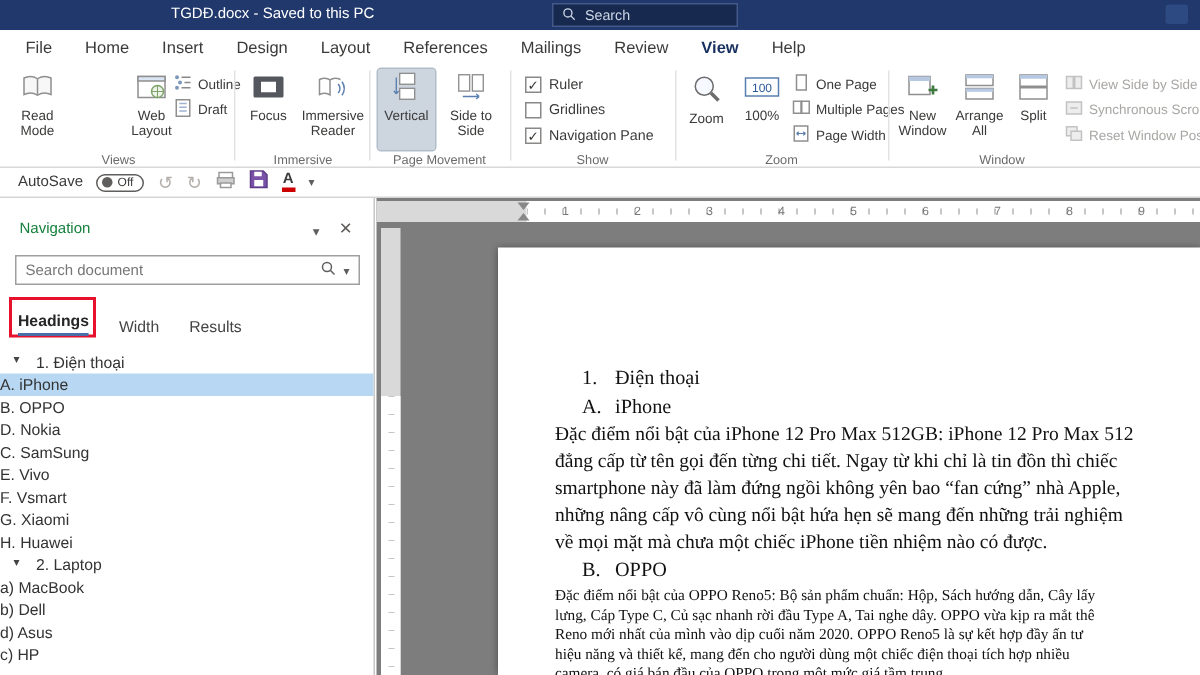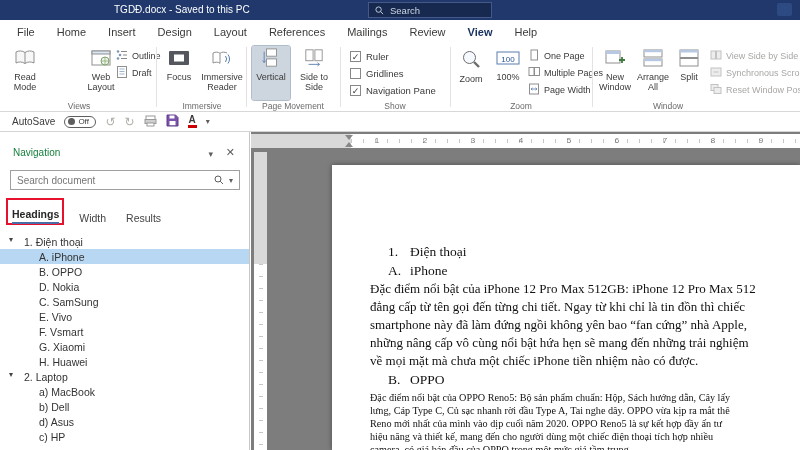--- a/index.html
+++ b/index.html
@@ -55,21 +55,21 @@
 #nav-search-text{flex:1;font-size:10px;color:#767676}
 #nav-search .caret{font-size:8px;color:#605e5c}
 #nav-tabs{position:absolute;left:12px;top:72px;display:flex;gap:20px;font-size:10.5px;color:#444;height:20px;align-items:flex-end}
 .ntab{white-space:nowrap}
 .ntab.active{font-weight:bold;color:#262626;border-bottom:2px solid #4a6da7;padding-bottom:2px}
 #red-box{position:absolute;left:6px;top:66px;width:58px;height:27px;border:2px solid #e8112d}
 #nav-tree{position:absolute;left:0;top:102px;width:249px}
 .nitem{position:relative;height:15px;display:flex;align-items:center;font-size:10.5px;color:#333;white-space:nowrap}
 .nitem .tri{position:absolute;left:9px;top:1px;font-size:8px;color:#444}
 .nitem.lvl0{padding-left:24px}
-.nitem.lvl1{padding-left:39px}
+.nitem.lvl1{}
 .nitem.sel{background:#b7d7f2}
 
 
 #docarea{position:absolute;left:251px;top:0;width:549px;height:318px;background:#7d7d7d}
 #hruler{position:absolute;left:0;top:2px;width:549px;height:14px;background:#d9d9d9}
 #hruler-white{position:absolute;left:100px;top:0;width:449px;height:14px;background:#fff;
  background-image:repeating-linear-gradient(90deg,#c6c6c6 0 1px,transparent 1px 12px);
  background-size:100% 4px;background-position:0 5px;background-repeat:no-repeat}
 .rnum{position:absolute;top:2px;font-size:8px;color:#777;transform:translateX(-50%)}
 #indent-top{position:absolute;left:94px;top:1px;width:0;height:0;border-left:4px solid transparent;border-right:4px solid transparent;border-top:5px solid #888}

